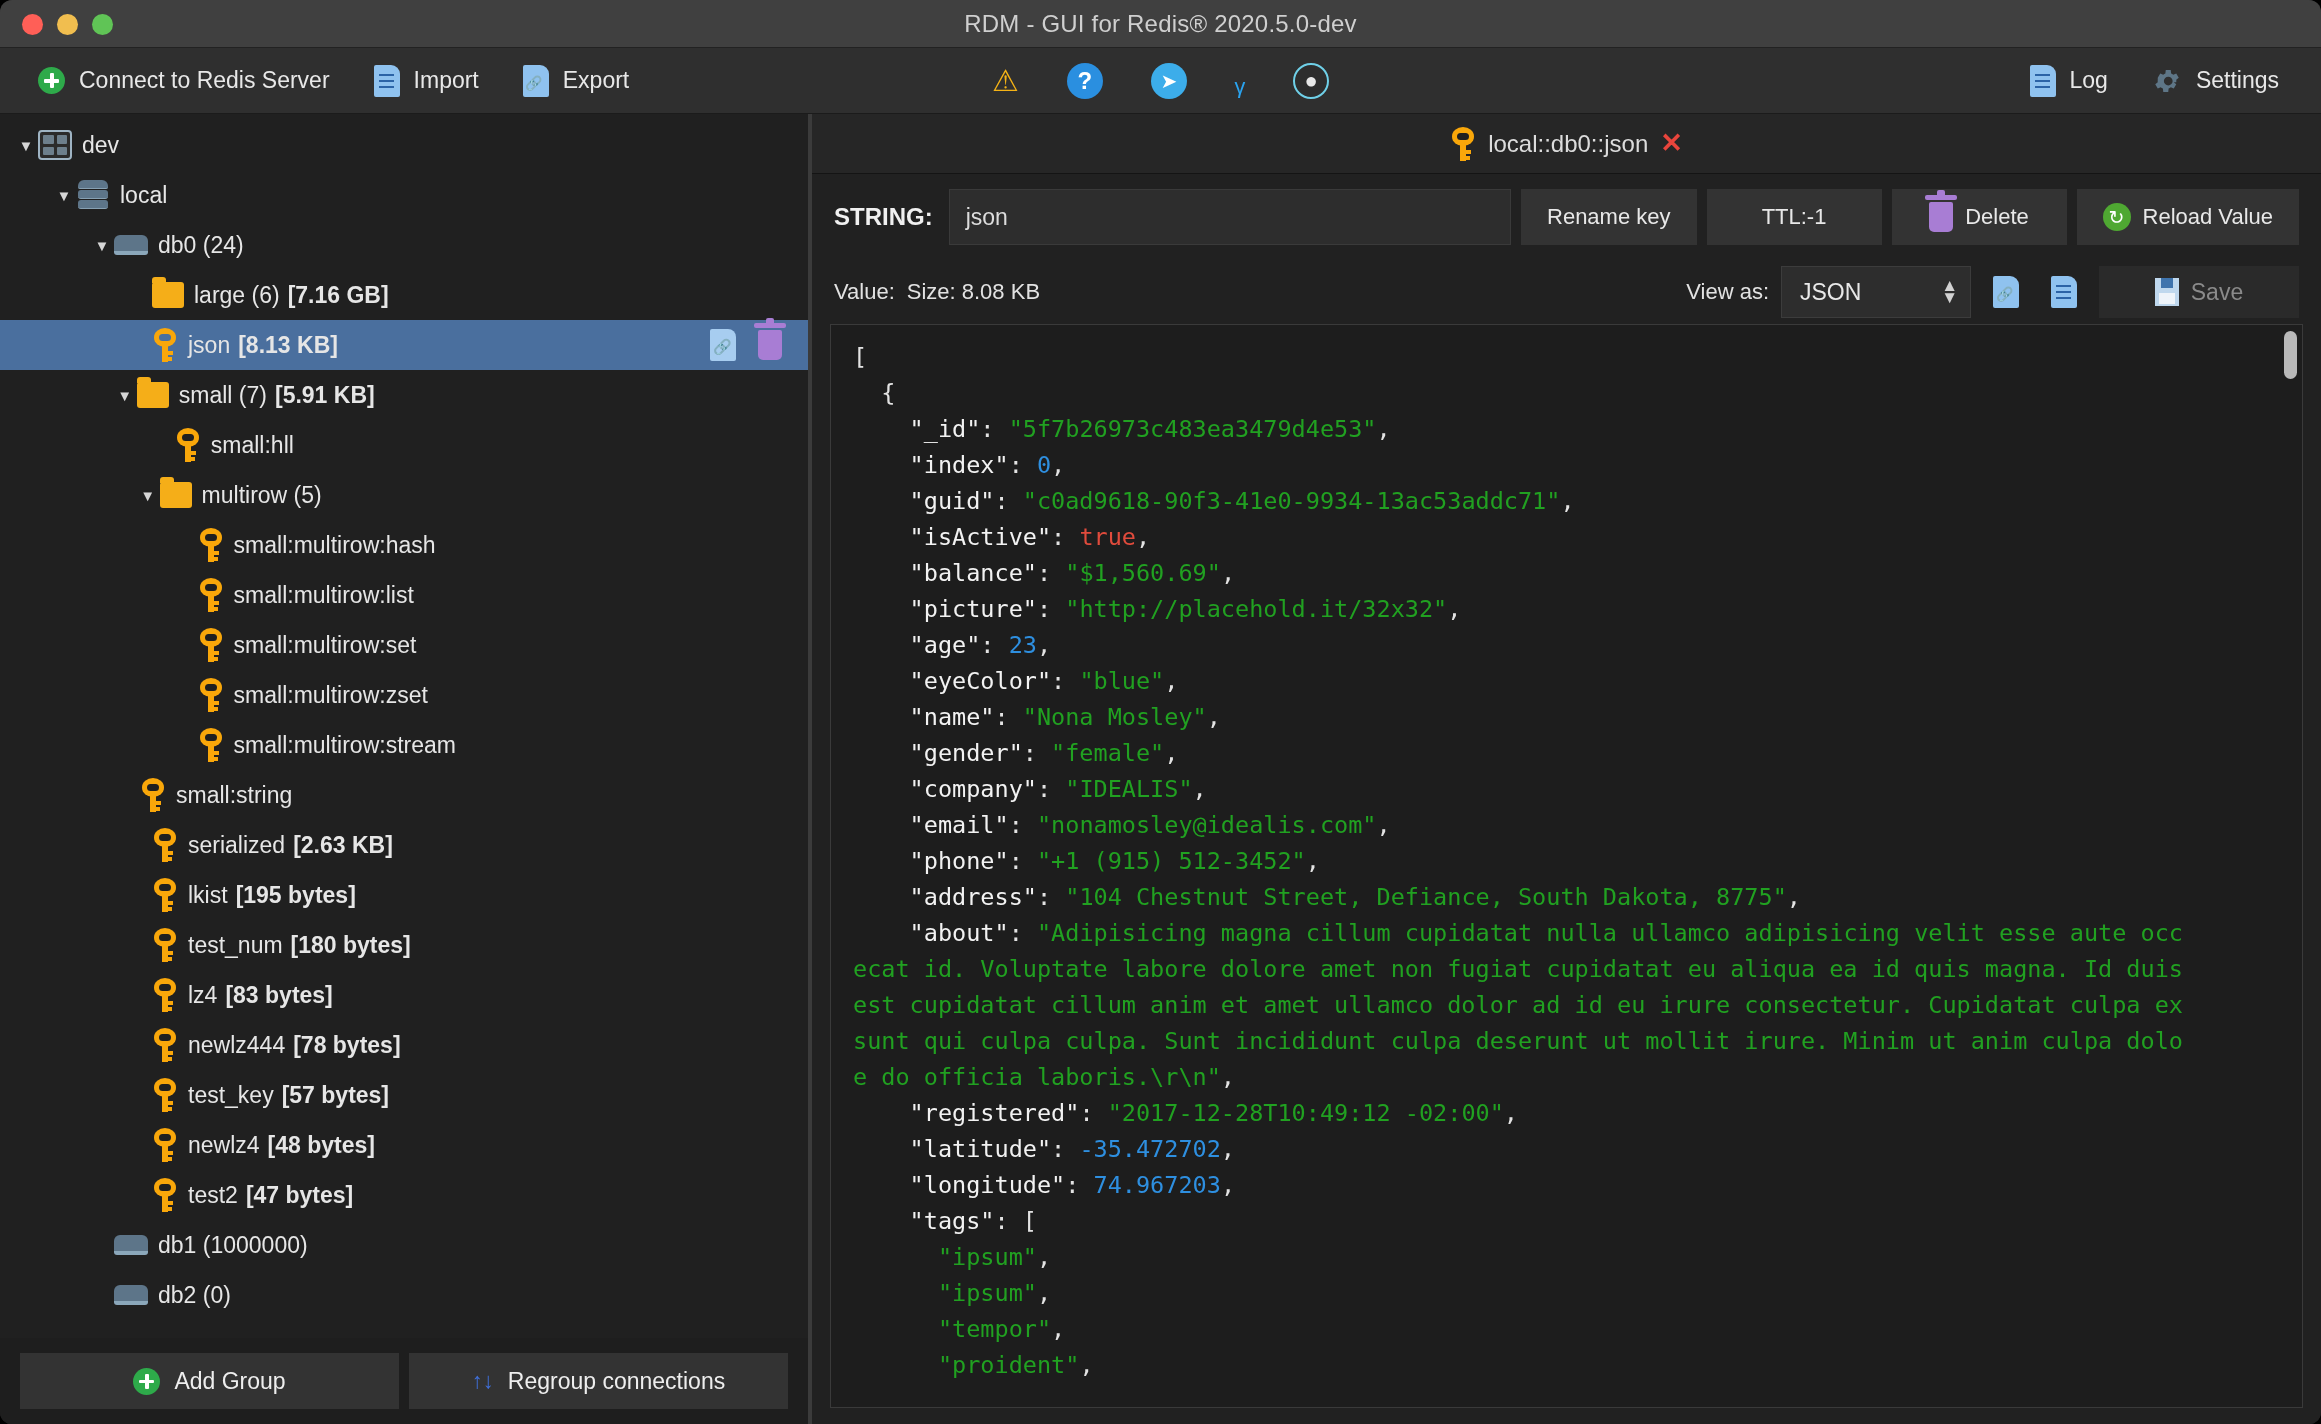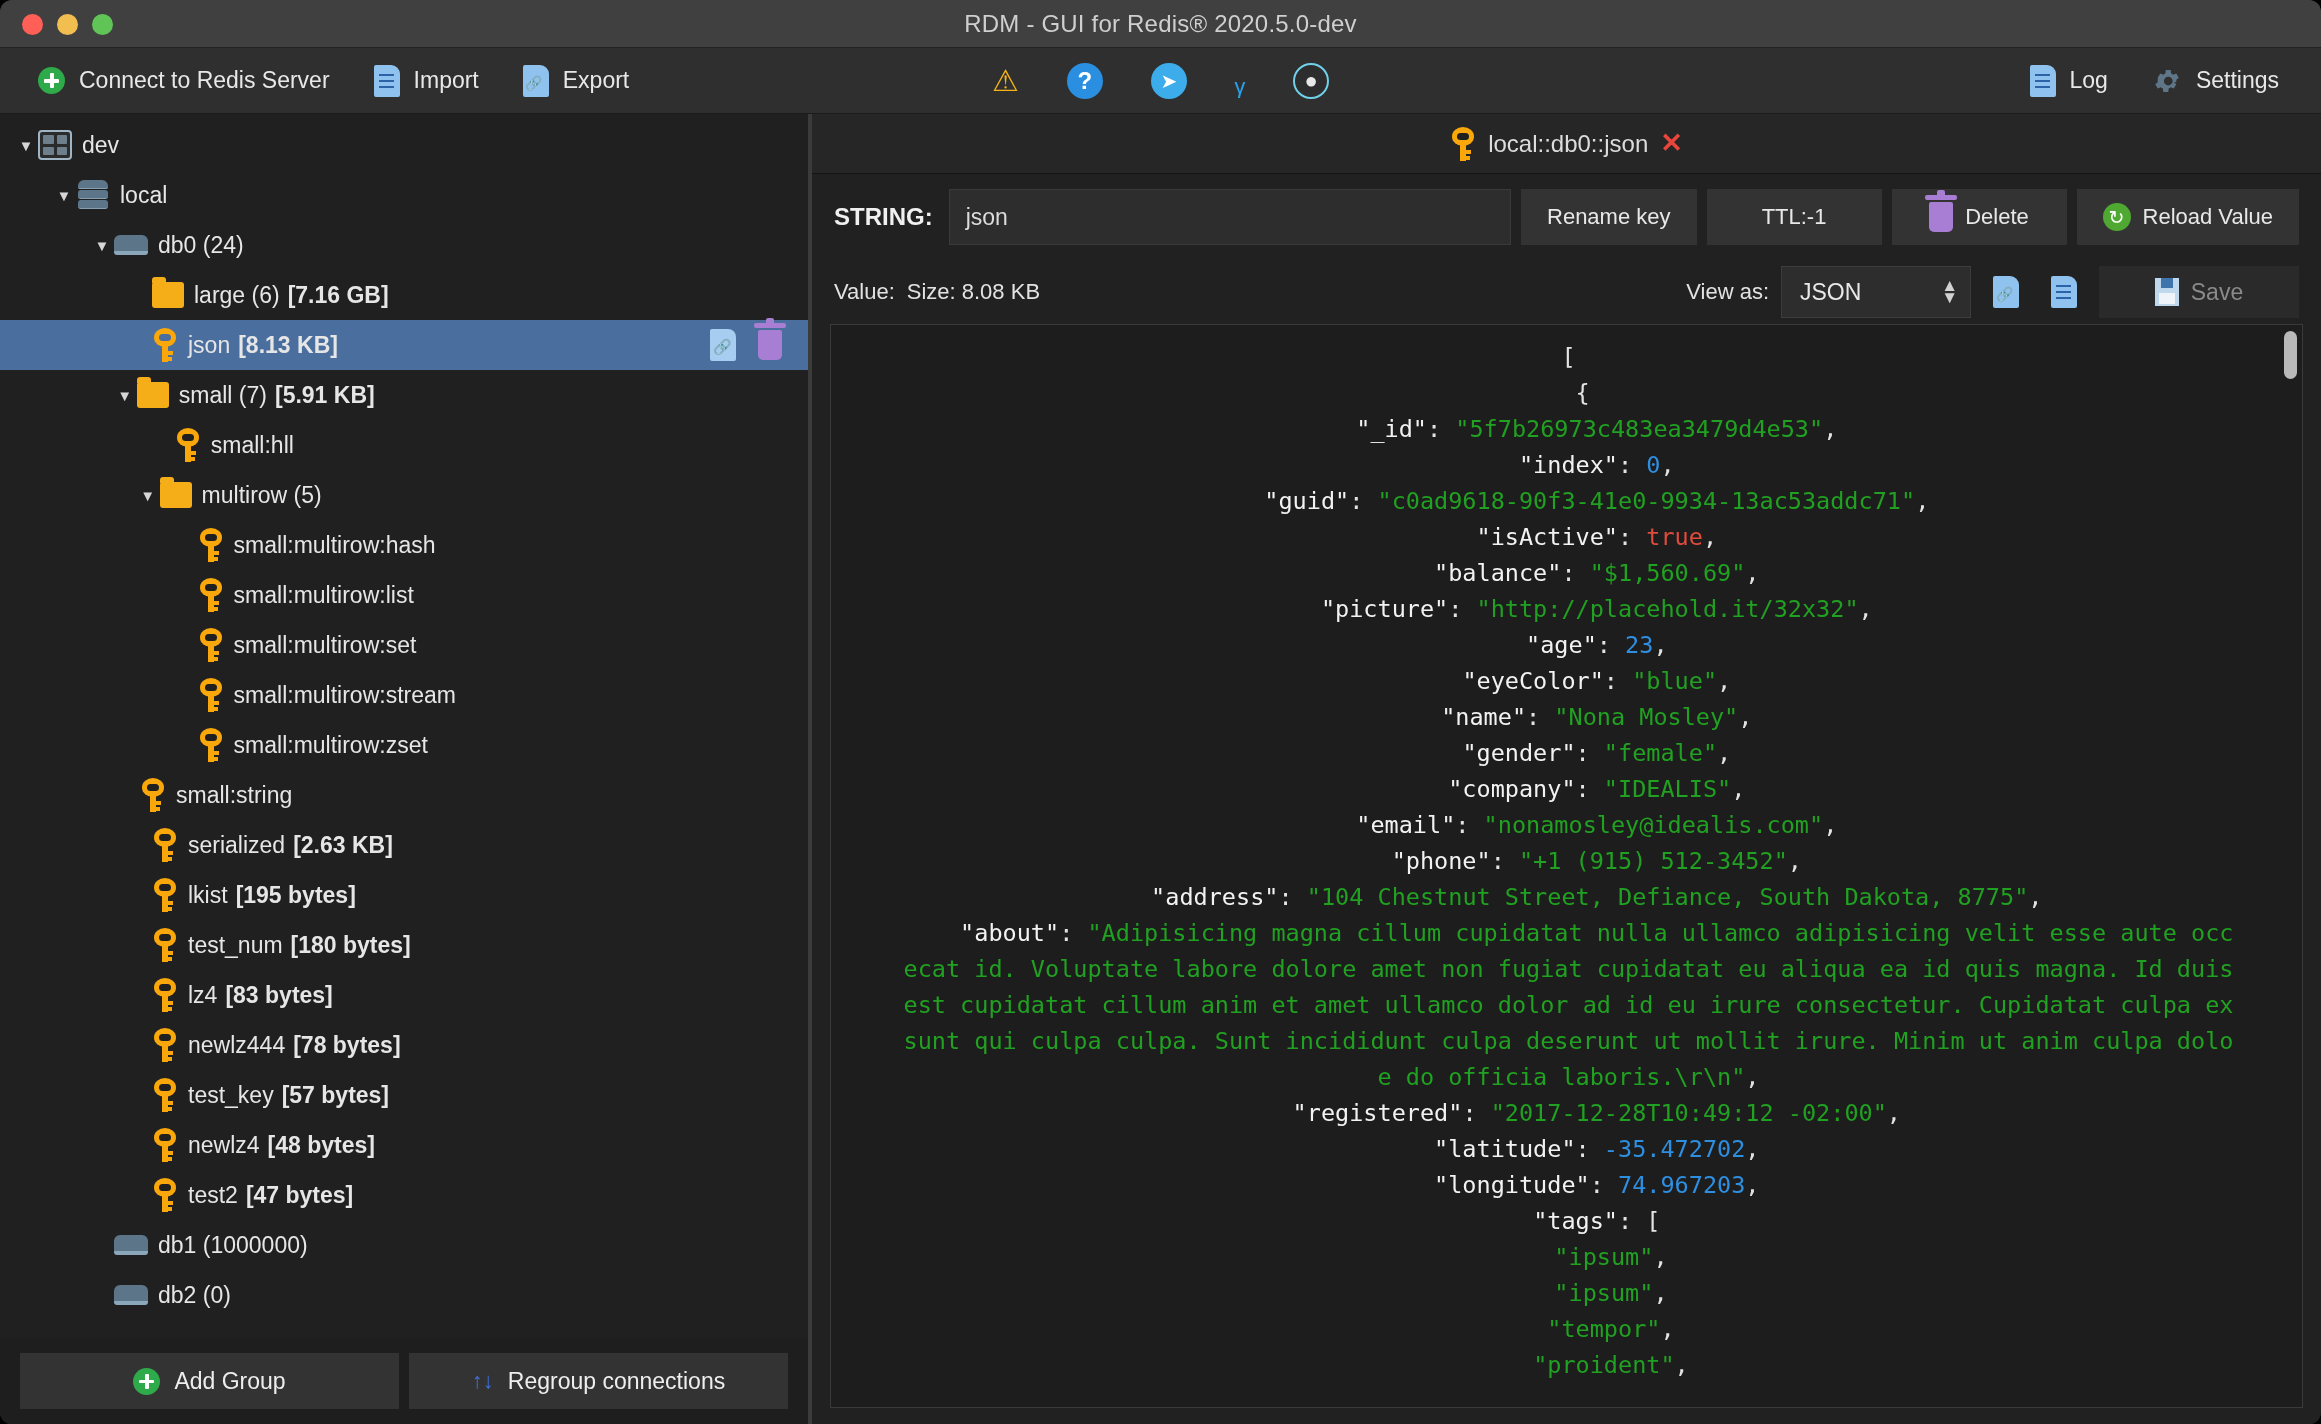--- a/index.html
+++ b/index.html
@@ -106,21 +106,21 @@
   .ico-trash:after{content:"";position:absolute;top:-12px;left:8px;width:8px;
       height:5px;background:#a87dd4;border-radius:2px 2px 0 0;}
 
   .sidebar-footer{flex:0 0 86px;background:#1e1e1e;display:flex;
       align-items:center;padding:0 20px;gap:10px;}
   .foot-btn{flex:1;height:56px;background:#333;display:flex;align-items:center;
       justify-content:center;gap:14px;color:#eee;font-size:23px;cursor:default;}
 
   
   .main{flex:1;display:flex;flex-direction:column;min-width:0;background:#212121;
-        border-left:2px solid #3b3b3b;text-align:center;}
+        border-left:2px solid #3b3b3b;}
   .tabbar{flex:0 0 60px;display:flex;align-items:center;justify-content:center;
       background:#262626;border-bottom:1px solid #141414;}
   .tab{display:flex;align-items:center;gap:12px;color:#dcdcdc;font-size:24px;
       padding:0 14px;}
   .tab-close{color:#e8453c;font-size:27px;font-weight:bold;line-height:1;}
 
   .keybar{flex:0 0 86px;display:flex;align-items:center;padding:0 22px;gap:10px;
       background:#212121;}
   .keytype{color:#f0f0f0;font-size:24px;font-weight:bold;margin-right:6px;}
   .keyname{flex:1;height:56px;background:#2d2d2d;border:1px solid #3a3a3a;
@@ -308,28 +308,28 @@
             <span class="ico ico-key">
               <span class="stem"></span>
             </span>
             <span class="label">small:multirow:set</span>
           </div>
           <div class="row" style="padding-left: 173.6px;">
             <span class="arrow blank">▼</span>
             <span class="ico ico-key">
               <span class="stem"></span>
             </span>
+            <span class="label">small:multirow:zset</span>
+          </div>
+          <div class="row" style="padding-left: 173.6px;">
+            <span class="arrow blank">▼</span>
+            <span class="ico ico-key">
+              <span class="stem"></span>
+            </span>
             <span class="label">small:multirow:stream</span>
-          </div>
-          <div class="row" style="padding-left: 173.6px;">
-            <span class="arrow blank">▼</span>
-            <span class="ico ico-key">
-              <span class="stem"></span>
-            </span>
-            <span class="label">small:multirow:zset</span>
           </div>
           <div class="row" style="padding-left: 116px;">
             <span class="arrow blank">▼</span>
             <span class="ico ico-key">
               <span class="stem"></span>
             </span>
             <span class="label">small:string</span>
           </div>
           <div class="row" style="padding-left: 128px;">
             <span class="arrow blank">▼</span>

